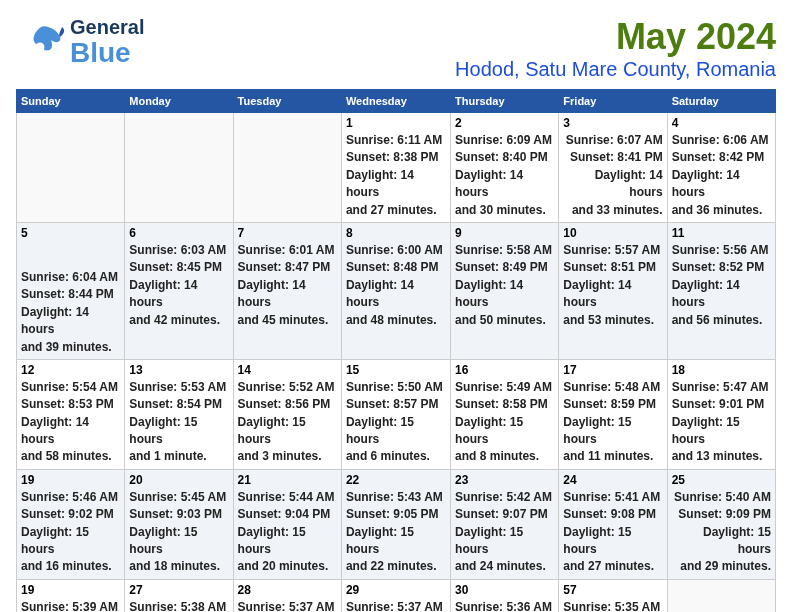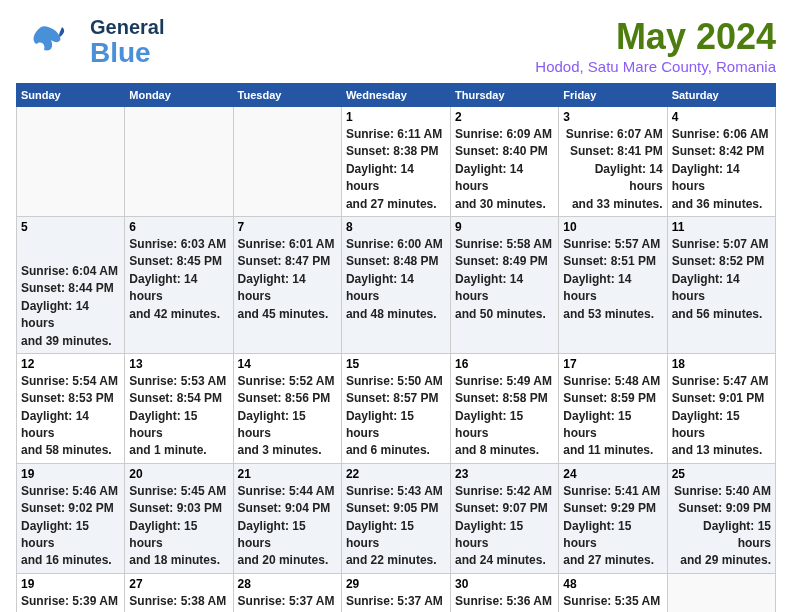--- a/index.html
+++ b/index.html
@@ -18,22 +18,22 @@
     }
     .title-block {
       text-align: right;
     }
     .month-year {
       font-size: 36px;
       font-weight: bold;
       color: #4d7c0f;
     }
     .location {
-      font-size: 15px;
-      color: #8b5cf6;
+      font-size: 20px;
+      color: #1d4ed8;
     }
     .calendar {
       width: 100%;
       border-collapse: collapse;
       font-size: 10.5px;
       padding-left: 26px;
     }
     .calendar th {
       background: #2456a4;
       color: #fff;
@@ -65,21 +65,20 @@
       font-size: 12px;
       font-weight: bold;
     }
     .empty-cell {
       background: #f9f9f9 !important;
     }
     
     .logo-wrapper {
       display: flex;
       align-items: center;
-      gap: 20px;
     }
     .logo-icon {
       width: 50px;
       height: 40px;
       margin-right: 4px;
     }
     .logo-name {
       display: flex;
       flex-direction: column;
       line-height: 1.1;
@@ -199,21 +198,21 @@
         </td>
         <td>
           <span class="day-number">10</span>
           <div class="day-info" style="white-space: pre-line;">Sunrise: 5:57 AM
 Sunset: 8:51 PM
 Daylight: 14 hours
 and 53 minutes.</div>
         </td>
         <td>
           <span class="day-number">11</span>
-          <div class="day-info" style="white-space: pre-line;">Sunrise: 5:07 AM
+          <div class="day-info" style="white-space: pre-line;">Sunrise: 5:56 AM
 Sunset: 8:52 PM
 Daylight: 14 hours
 and 56 minutes.</div>
         </td>
       </tr>
       <tr>
         <td>
           <span class="day-number">12</span>
           <div class="day-info" style="white-space: pre-line;">Sunrise: 5:54 AM
 Sunset: 8:53 PM
@@ -295,21 +294,21 @@
         <td>
           <span class="day-number">23</span>
           <div class="day-info" style="white-space: pre-line;">Sunrise: 5:42 AM
 Sunset: 9:07 PM
 Daylight: 15 hours
 and 24 minutes.</div>
         </td>
         <td>
           <span class="day-number">24</span>
           <div class="day-info" style="white-space: pre-line;">Sunrise: 5:41 AM
-Sunset: 9:29 PM
+Sunset: 9:08 PM
 Daylight: 15 hours
 and 27 minutes.</div>
         </td>
         <td>
           <span class="day-number">25</span>
           <div class="day-info" style="white-space: pre-line; text-align: right;">Sunrise: 5:40 AM
 Sunset: 9:09 PM
 Daylight: 15 hours
 and 29 minutes.</div>
         </td>
@@ -344,21 +343,21 @@
 and 36 minutes.</div>
         </td>
         <td>
           <span class="day-number">30</span>
           <div class="day-info" style="white-space: pre-line;">Sunrise: 5:36 AM
 Sunset: 9:14 PM
 Daylight: 15 hours
 and 38 minutes.</div>
         </td>
         <td>
-          <span class="day-number">48</span>
+          <span class="day-number">57</span>
           <div class="day-info" style="white-space: pre-line;">Sunrise: 5:35 AM
 Sunset: 9:15 PM
 Daylight: 15 hours
 and 39 minutes.</div>
         </td>
         <td class="empty-cell"></td>
       </tr>
     </tbody>
 </table>
 

